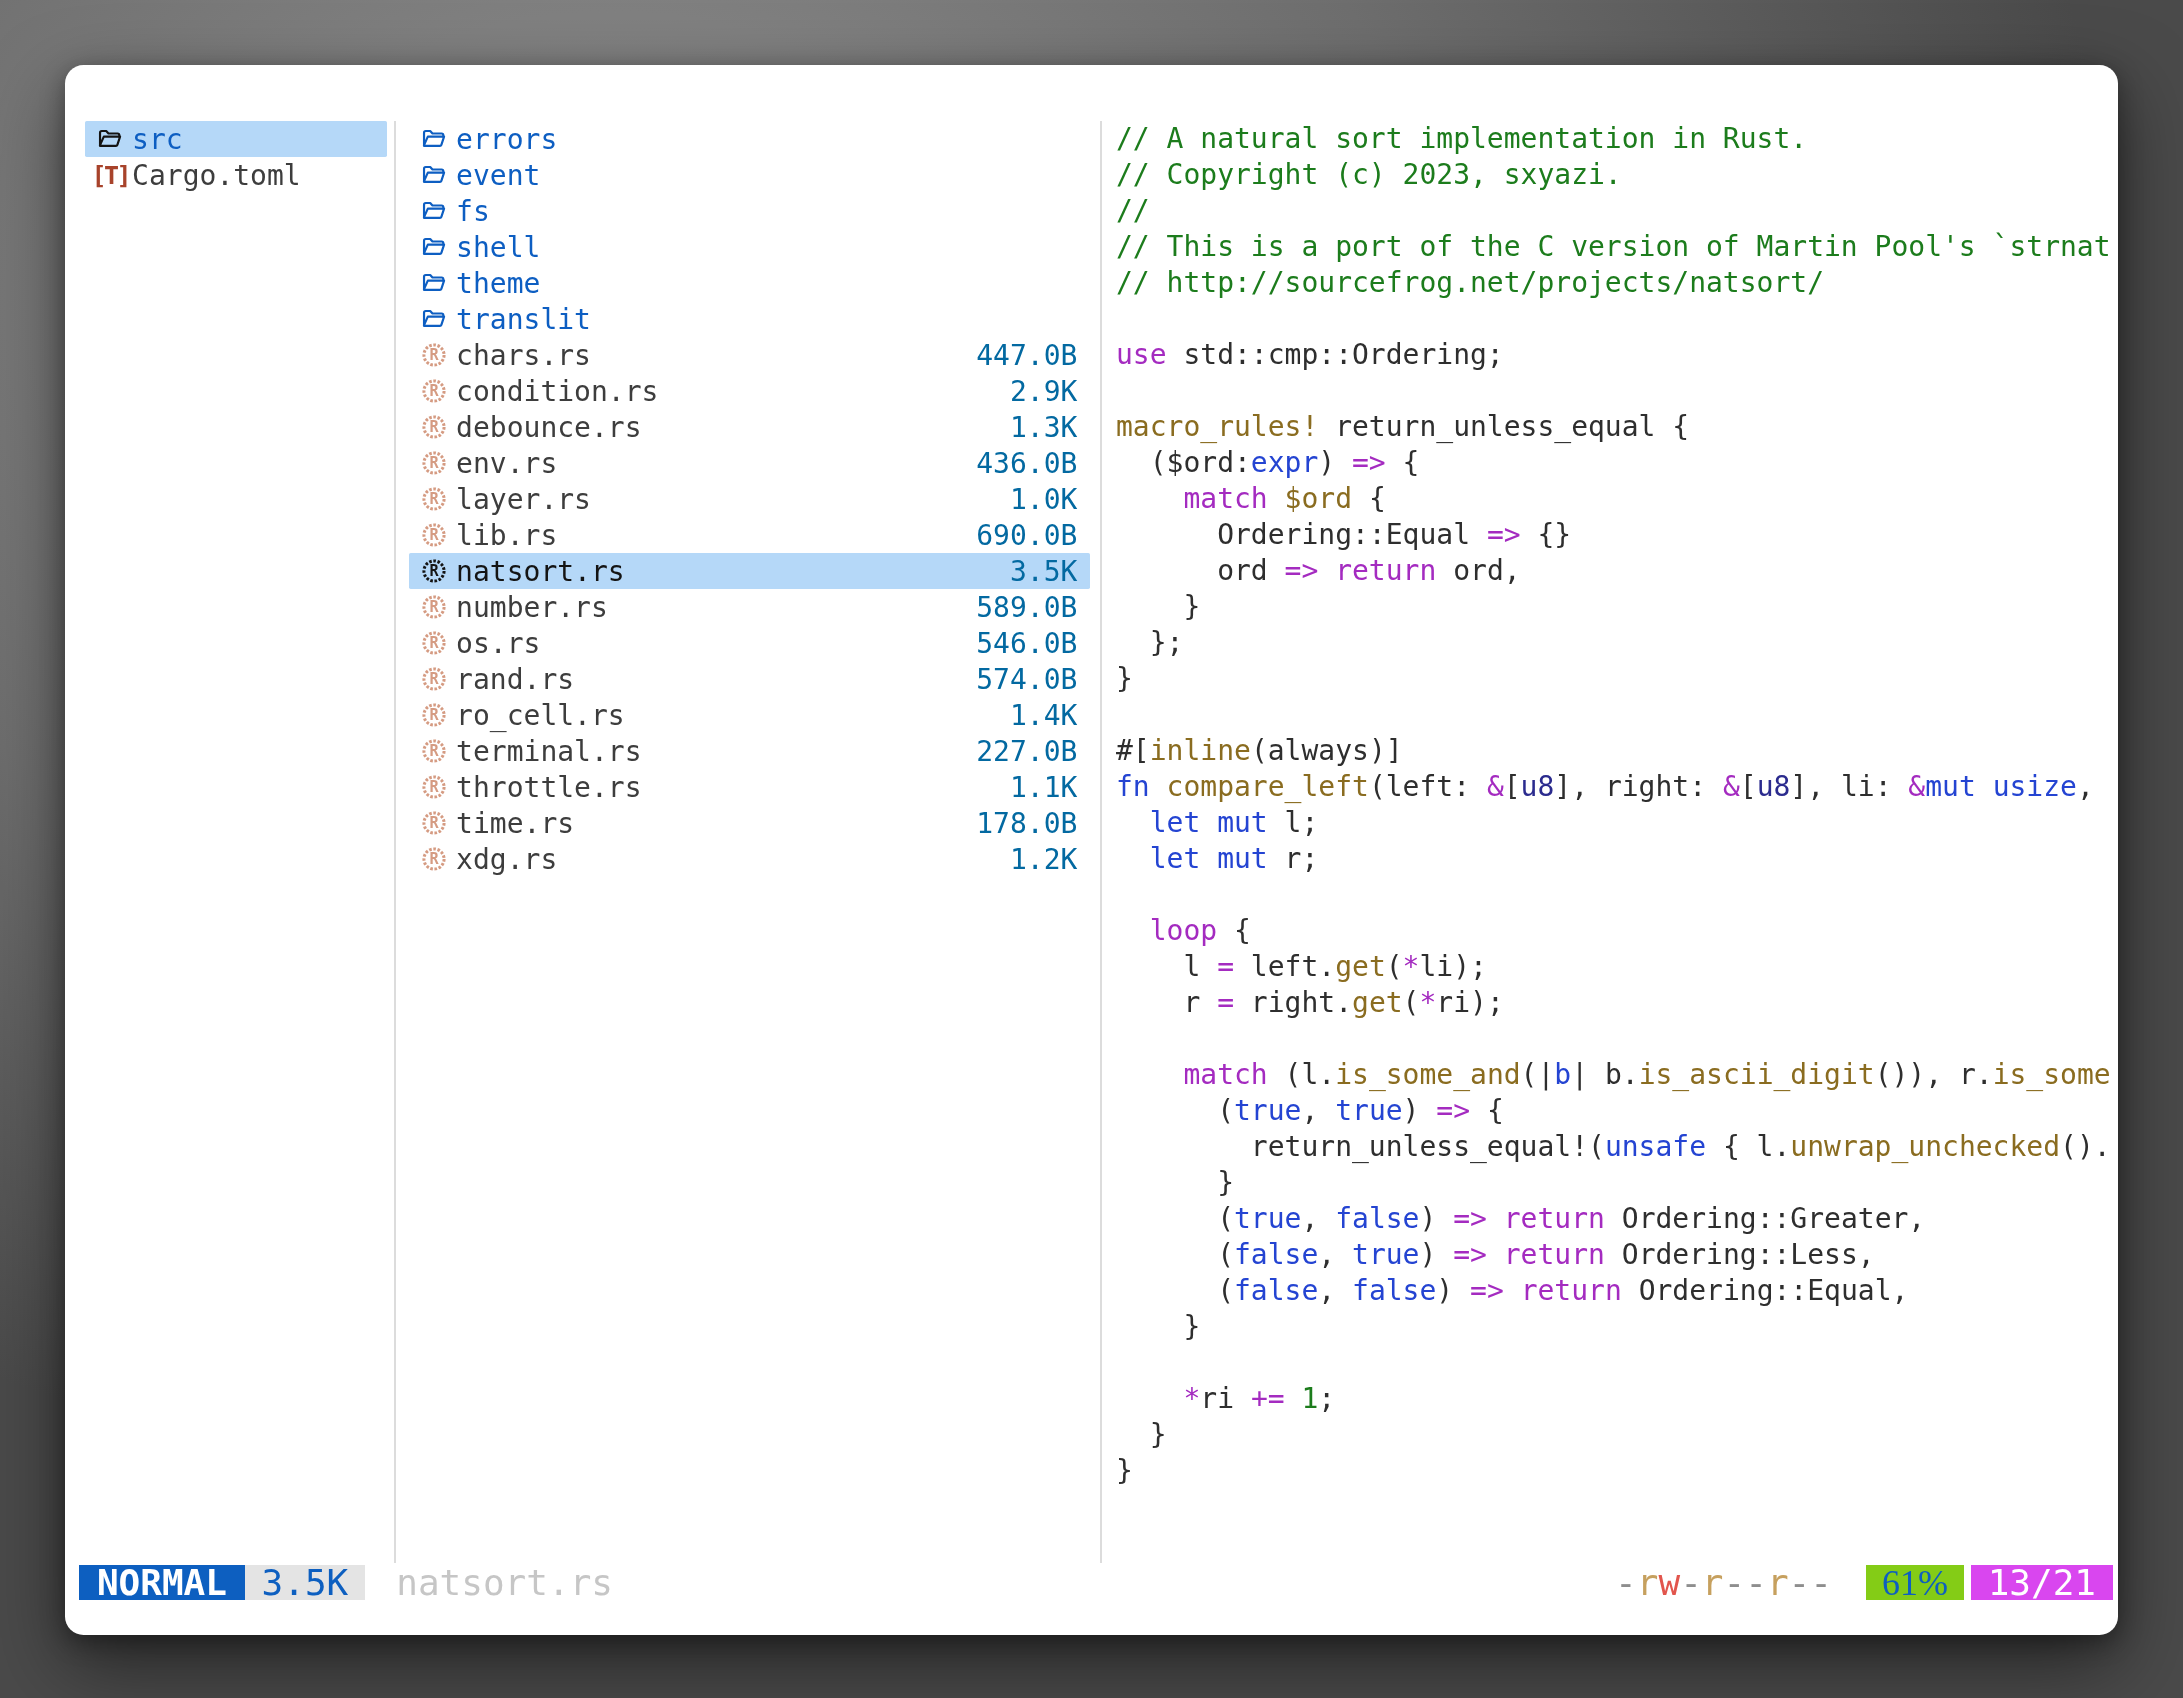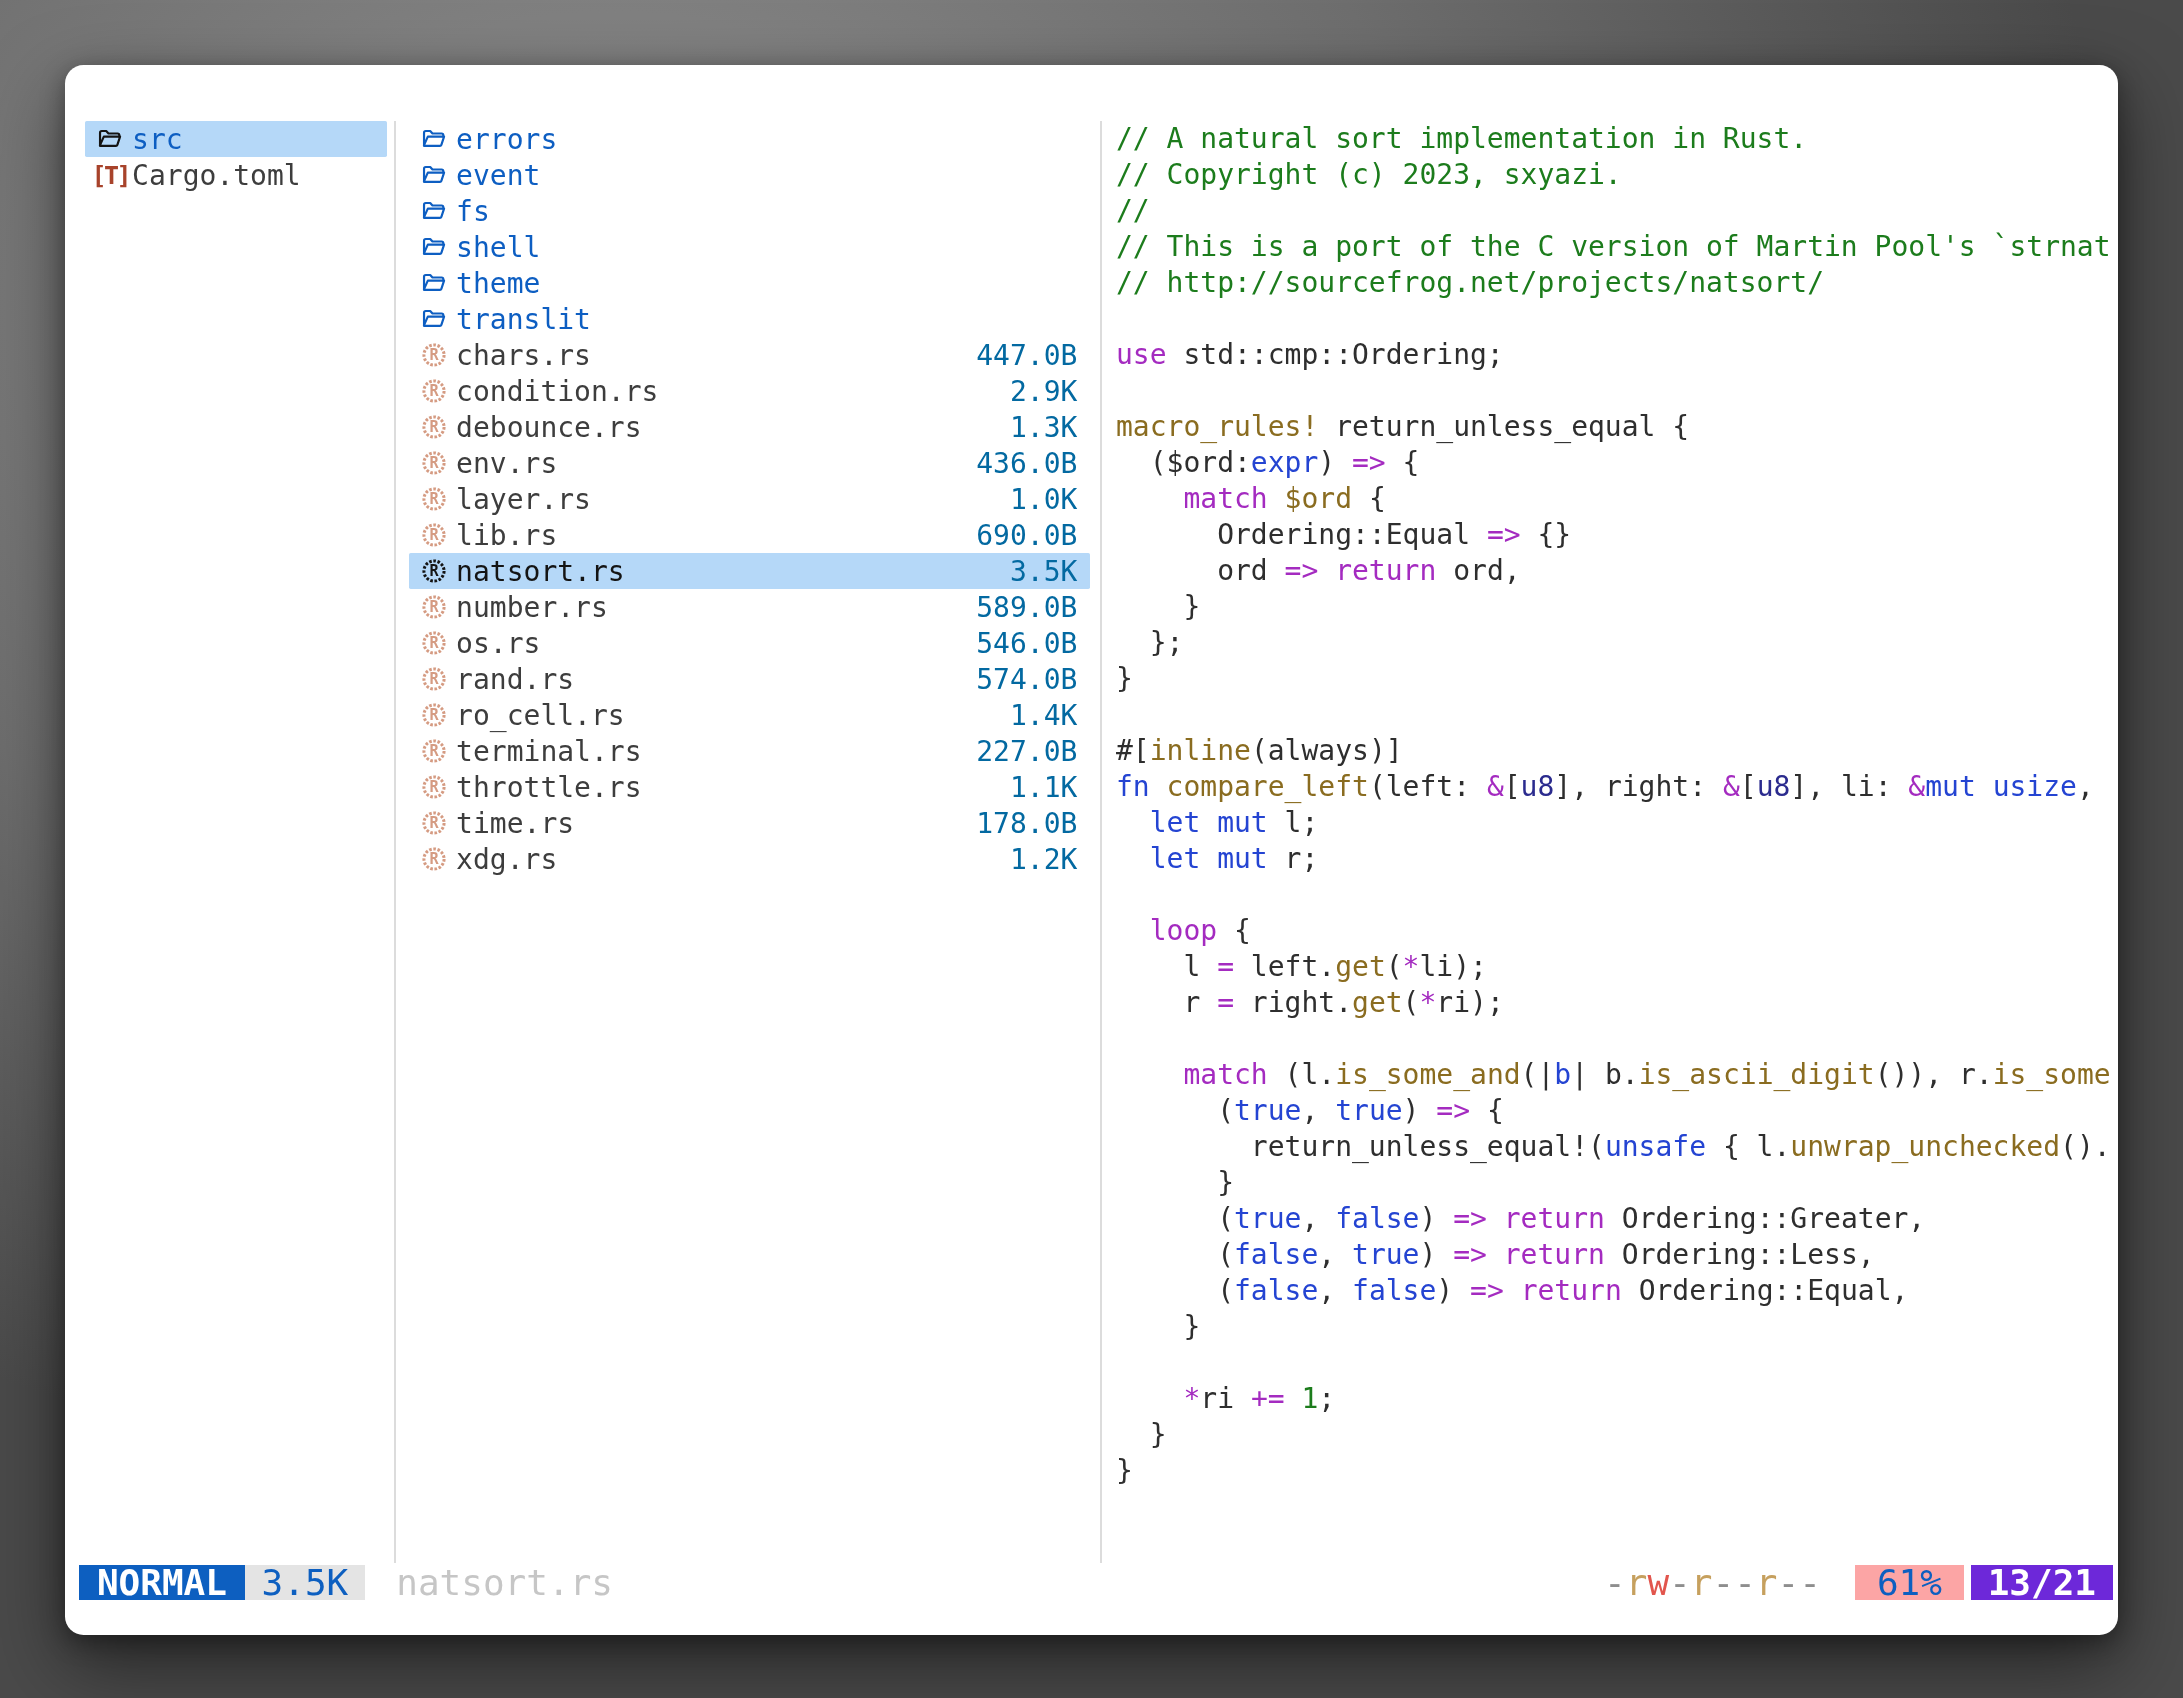--- a/index.html
+++ b/index.html
@@ -56,22 +56,22 @@
   .tok-p{color:#2e2e2e}
 
   
   .status-bar{
     position:absolute;left:14.3px;right:5px;top:1500px;height:35px;
     display:flex;align-items:center;font-size:36px;
   }
   .badge{display:flex;align-items:center;height:35px;padding:0 17px;white-space:pre;}
   .badge-mode{background:#0d5fc0;color:#ffffff;font-weight:bold;padding:0 17.6px;}
   .badge-size{background:#e4e4e4;color:#0d5fc0;}
-  .badge-percent{background:#fca5a5;color:#0d5fc0;padding:0 22px;}
-  .badge-position{background:#6d28d9;color:#ffffff;font-weight:bold;}
+  .badge-percent{background:#84cc16;color:#0d5fc0;padding:0 16px;font-family:Liberation Serif, serif;}
+  .badge-position{background:#d946ef;color:#ffffff;font-weight:normal;}
   .status-filename{margin-left:31px;color:#c6c6c6;white-space:pre;}
   .status-spacer{flex:1;}
   .perms{white-space:pre;margin-right:34px;}
   .perm-dim{color:#8e8e8e}
   .perm-r{color:#c6a05e}
   .perm-w{color:#e2554d}
   .badge-gap{width:6.7px;}
 </style>
 </head>
 <body>

